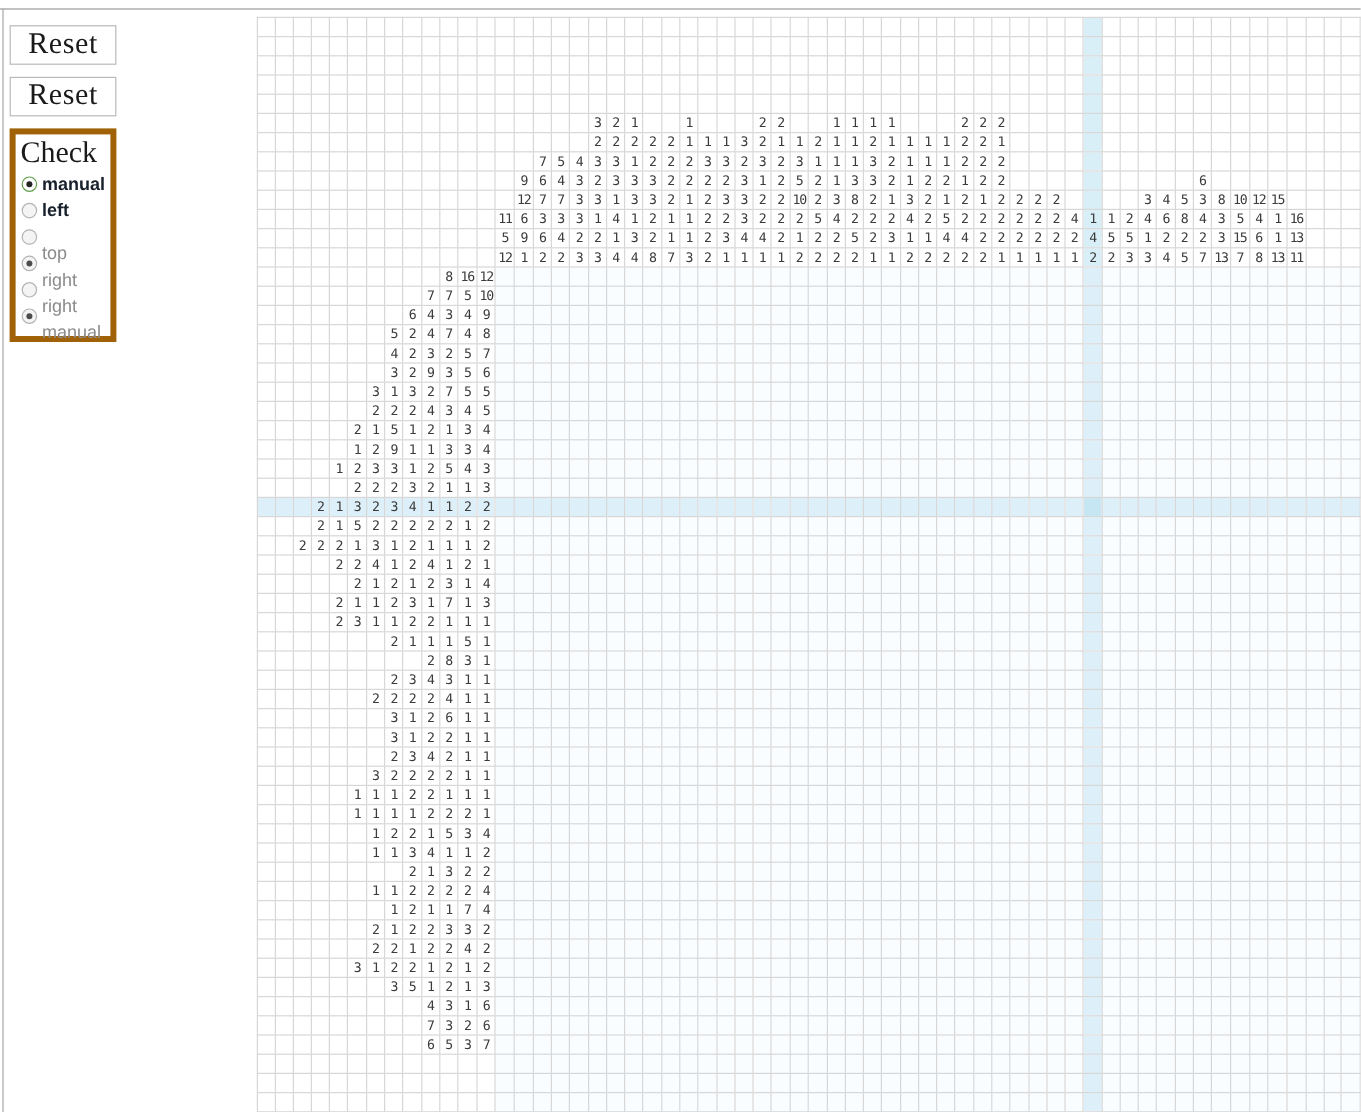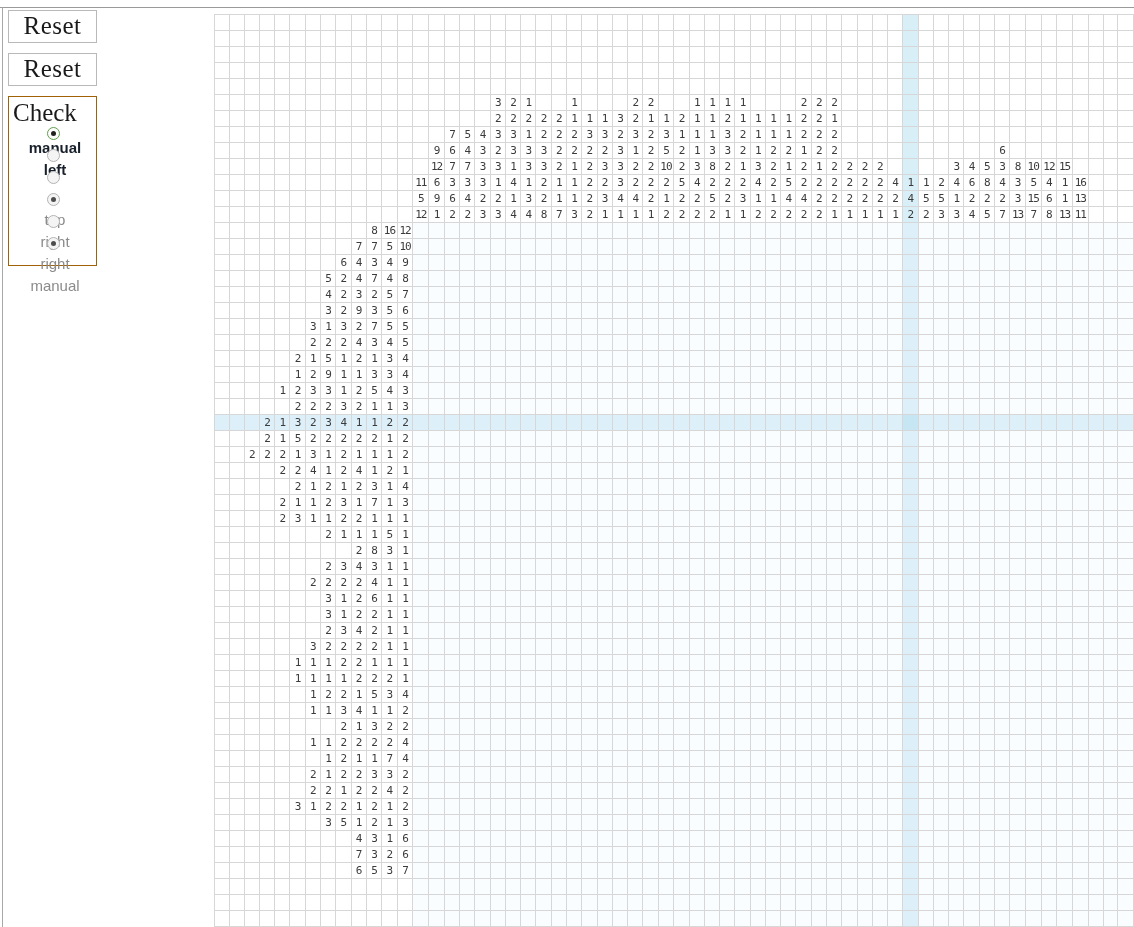--- a/index.html
+++ b/index.html
@@ -7,37 +7,37 @@
     width:1134px;height:927px;overflow:hidden;position:relative;
     font-family:"Liberation Sans",sans-serif;
     -webkit-font-smoothing:none;
   }
 
   
   #top-rule{position:absolute;left:0;top:7px;width:1134px;height:1px;background:#9a9a9a;}
   #left-frame{position:absolute;left:2px;top:7px;width:1px;height:920px;background:#a8a8a8;}
 
   
-  #panel{position:absolute;left:8px;top:10px;width:90px;}
+  #panel{position:absolute;left:8px;top:21px;width:90px;}
   .ctl-btn{
     box-sizing:border-box;width:89px;height:33px;
     border:1px solid #b9b9b9;background:#ffffff;
     display:flex;align-items:center;justify-content:center;
     font-family:"Liberation Serif",serif;font-size:25px;color:#1a1a1a;
     letter-spacing:.5px;cursor:pointer;margin-bottom:10px;padding-bottom:2px;
   }
   #check-box{
-    box-sizing:border-box;width:89px;border:1px solid #a16207;background:#ffffff;
+    box-sizing:border-box;width:89px;border:5px solid #a16207;background:#ffffff;
     padding:1px 0 6px 0;
   }
   #check-title{
     font-family:"Liberation Serif",serif;font-size:25px;color:#1a1a1a;
     text-align:left;padding-left:4px;line-height:29px;
   }
-  .radio-row{display:flex;align-items:center;height:22px;padding-left:5px;cursor:pointer;flex-direction:column;}
+  .radio-row{display:flex;align-items:center;height:22px;padding-left:5px;cursor:pointer;}
   .radio{
     box-sizing:border-box;width:13px;height:13px;border-radius:50%;
     border:1px solid #b4b4b4;background:#f4f4f4;margin-right:4px;
     position:relative;flex:0 0 auto;
   }
   .radio.sel::after{
     content:"";position:absolute;left:3px;top:3px;width:5px;height:5px;
     border-radius:50%;background:#4d4d4d;
   }
   .radio.focus{border-color:#5f9e4a;background:#fdfdfd;}

